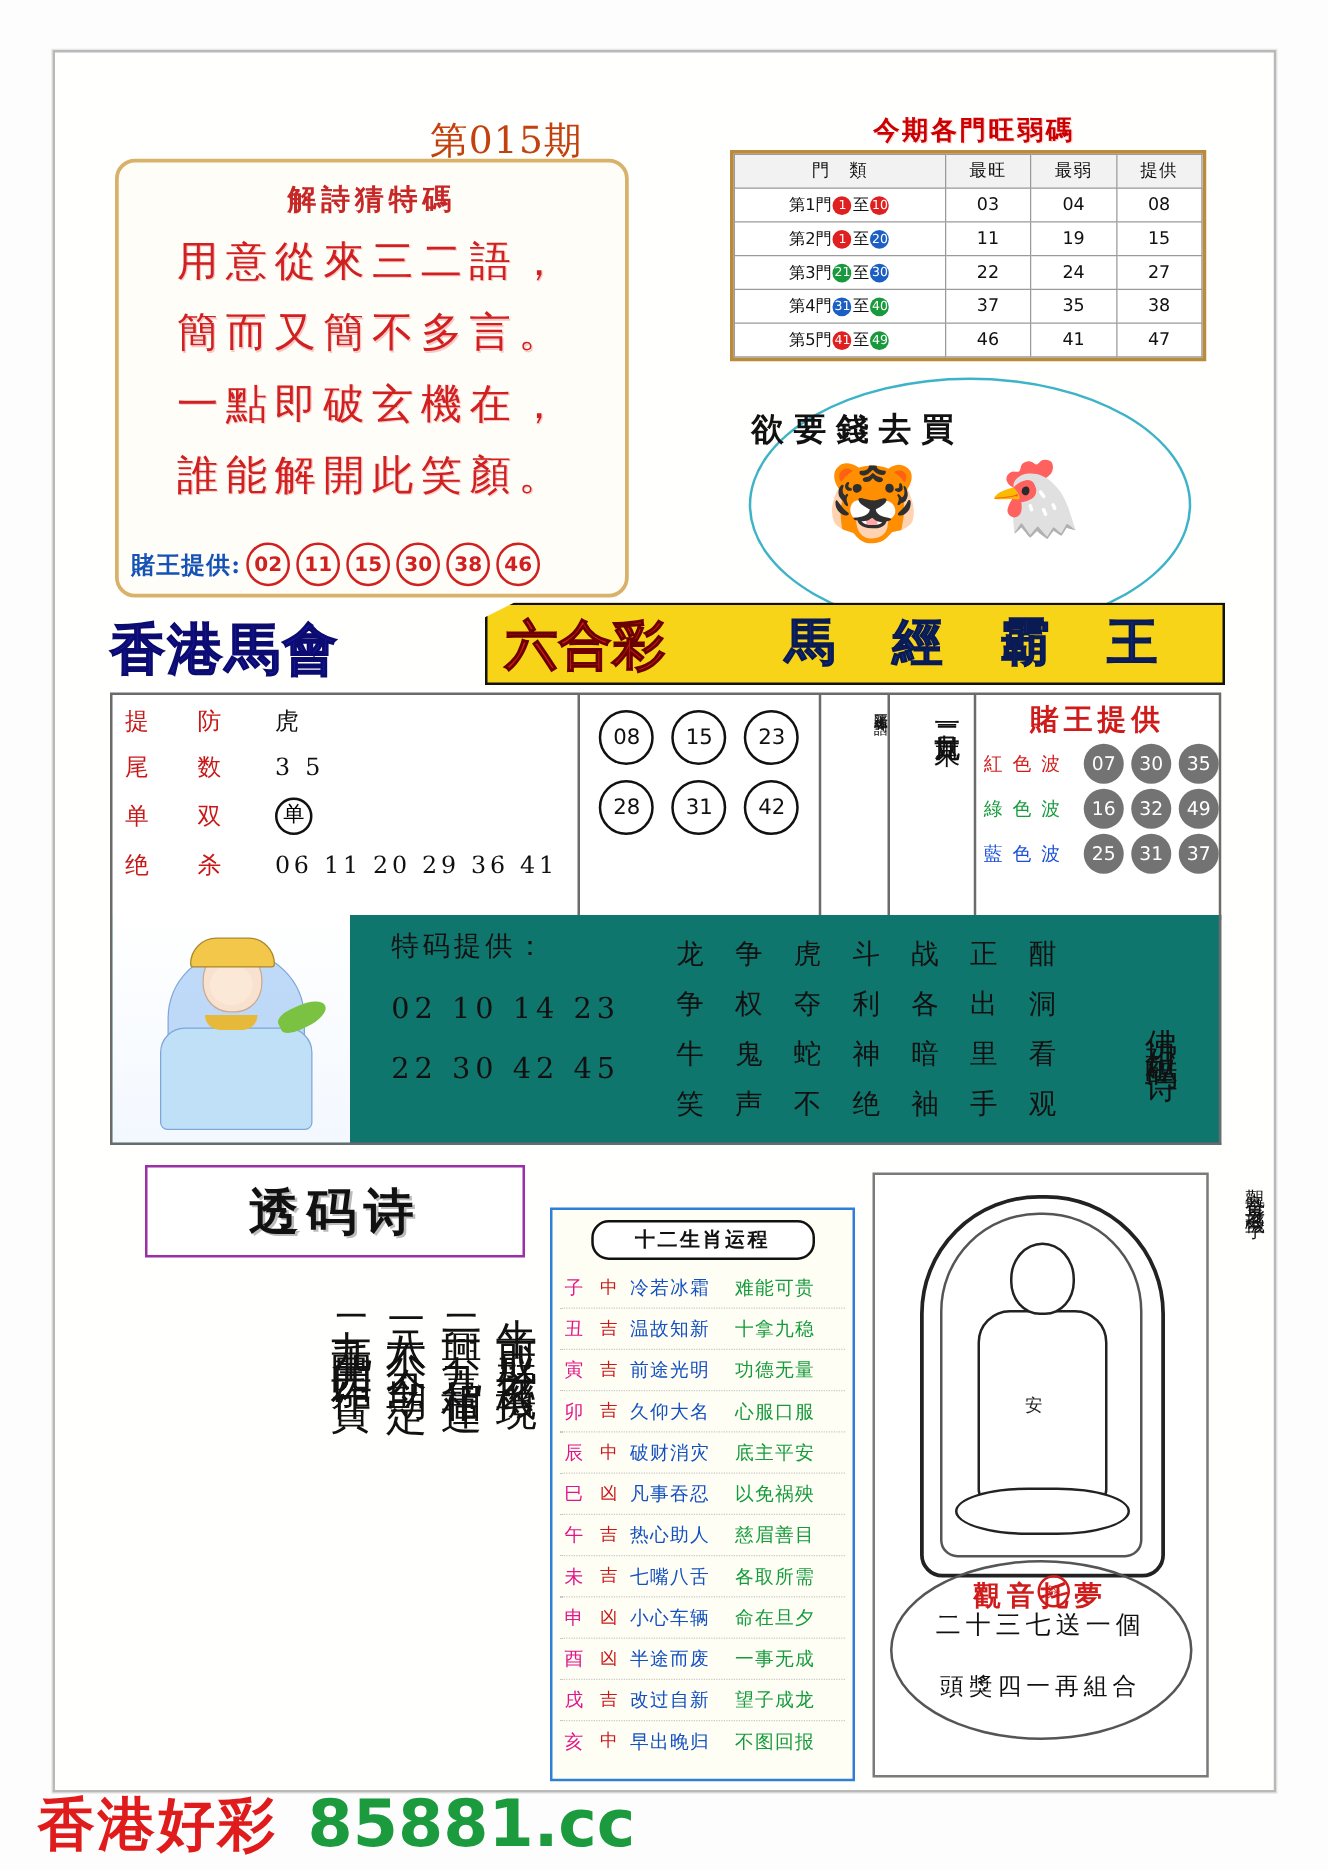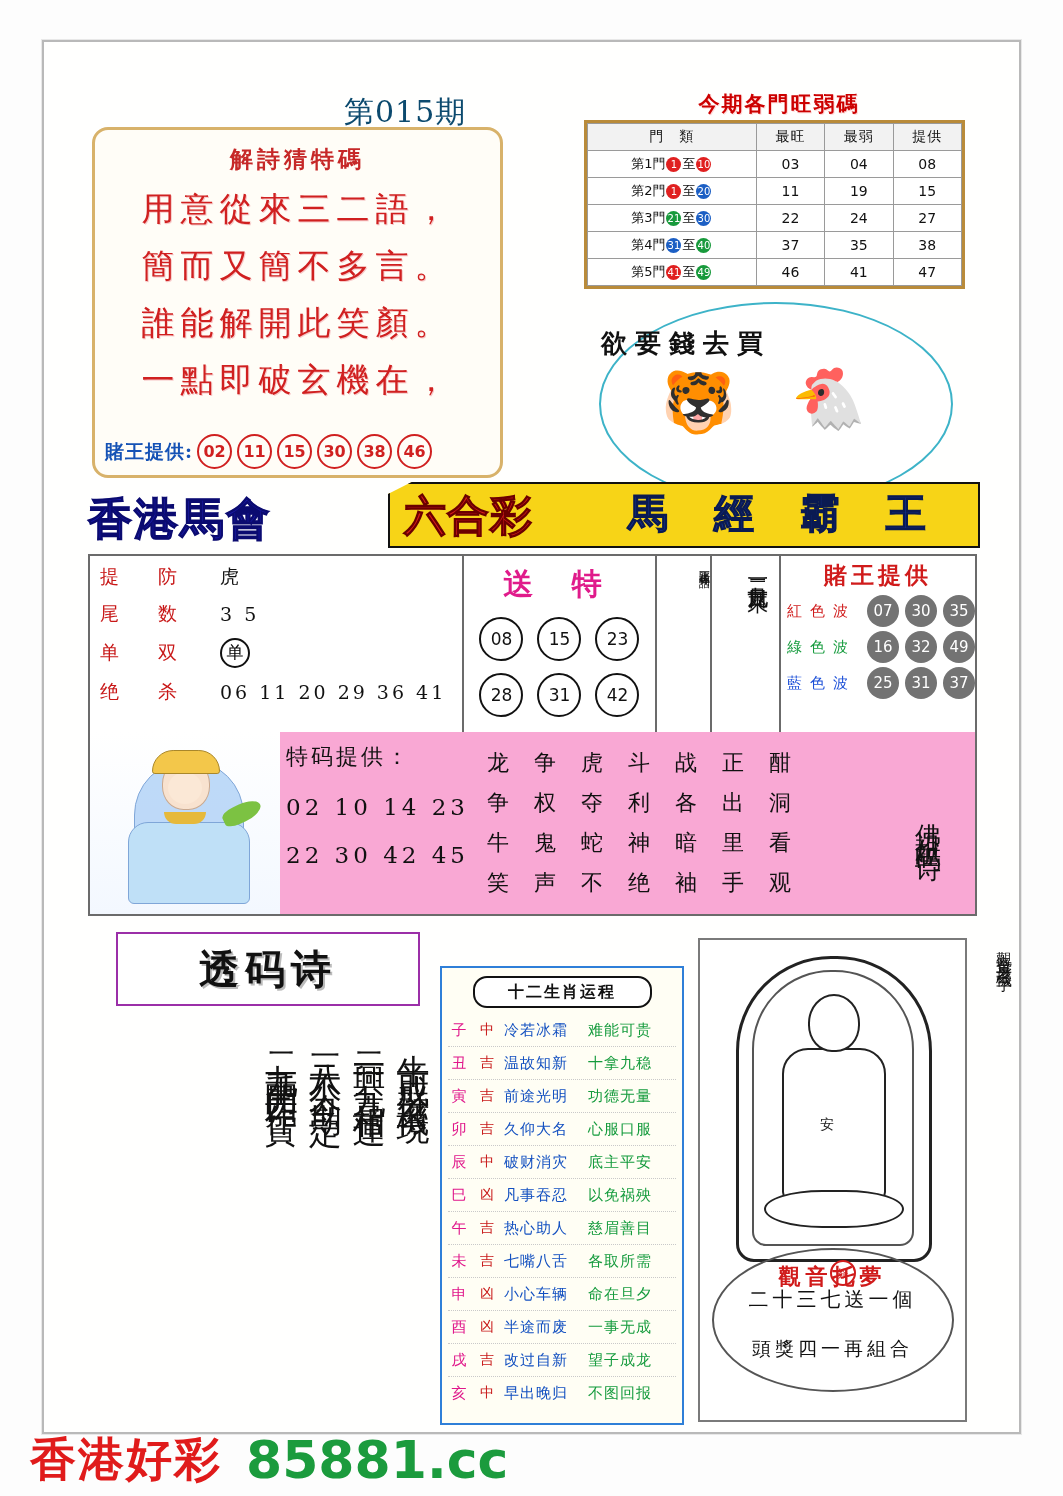--- a/index.html
+++ b/index.html
@@ -16,21 +16,21 @@
   .sheet{
     position:absolute;left:42px;top:40px;width:975px;height:1390px;
     background:#fffffe;
     border:2px solid #b9b9b9;
     box-shadow:0 0 0 1px #e8e8e8;
   }
 
   
   .issue{
     position:absolute;left:300px;top:50px;
-    font-size:30px;color:#0c4a6e;letter-spacing:1px;
+    font-size:30px;color:#c2410c;letter-spacing:1px;
     font-family:"DejaVu Serif", serif;
   }
 
   
   .poembox{
     position:absolute;left:48px;top:85px;width:405px;height:345px;
     border:3px solid #d8b26a;border-radius:16px;
     background:#fffdf7;
   }
   .poem-title{
@@ -176,21 +176,21 @@
   .clabel.green{color:#159b3d;}
   .clabel.blue{color:#1b4fd8;}
   .bb{
     width:32px;height:32px;border-radius:50%;background:#737373;color:#fff;
     display:flex;align-items:center;justify-content:center;font-size:15px;
   }
 
   
   .band2{
     position:absolute;left:44px;top:690px;width:885px;height:182px;
-    border:2px solid #6b6b6b;border-top:none;display:flex;background:#f9a8d4;
+    border:2px solid #6b6b6b;border-top:none;display:flex;background:#0f766e;gap:27px;
   }
   .gy-img{
     width:190px;position:relative;overflow:hidden;
     background:linear-gradient(#ffffff,#f3f8ff);
   }
   .gy-figure{
     position:absolute;left:28px;top:18px;width:140px;height:150px;
   }
   .gy-head{position:absolute;left:44px;top:8px;width:46px;height:50px;border-radius:50% 50% 45% 45%;background:#f8e2cf;border:1px solid #caa98f;}
   .gy-hat{position:absolute;left:34px;top:0px;width:66px;height:22px;border-radius:30px 30px 4px 4px;background:#f3c74a;border:1px solid #a9872a;}
@@ -316,22 +316,22 @@
 
 <div class="page">
   <div class="sheet">
 
     <div class="issue">第015期</div>
 
     <div class="poembox">
       <div class="poem-title">解詩猜特碼</div>
       <div class="poem-line">用意從來三二語，</div>
       <div class="poem-line">簡而又簡不多言。</div>
+      <div class="poem-line">一點即破玄機在，</div>
       <div class="poem-line">誰能解開此笑顏。</div>
-      <div class="poem-line">一點即破玄機在，</div>
       <div class="poem-foot">
         <span class="lbl">賭王提供:</span>
         <span class="nums-row">
           <span class="num-o">02</span>
           <span class="num-o">11</span>
           <span class="num-o">15</span>
           <span class="num-o">30</span>
           <span class="num-o">38</span>
           <span class="num-o">46</span>
         </span>
@@ -411,21 +411,20 @@
           <span class="k">单　双</span>
           <span class="circled">单</span>
         </div>
         <div class="kv">
           <span class="k">绝　杀</span>
           <span class="v">06 11 20 29 36 41</span>
         </div>
       </div>
 
       <div class="c2">
-        <div class="songte">送 特</div>
         <div class="ballrow">
           <span class="ball">08</span>
           <span class="ball">15</span>
           <span class="ball">23</span>
         </div>
         <div class="ballrow">
           <span class="ball">28</span>
           <span class="ball">31</span>
           <span class="ball">42</span>
         </div>

